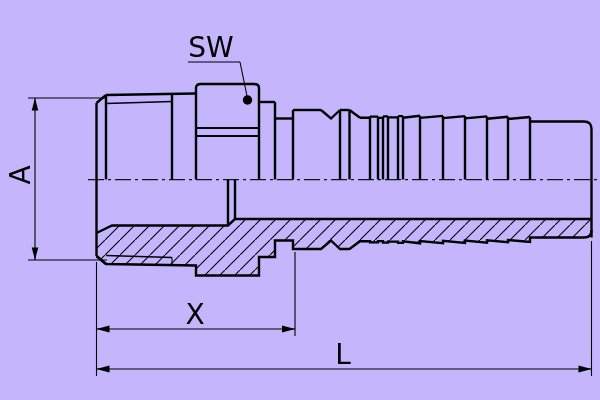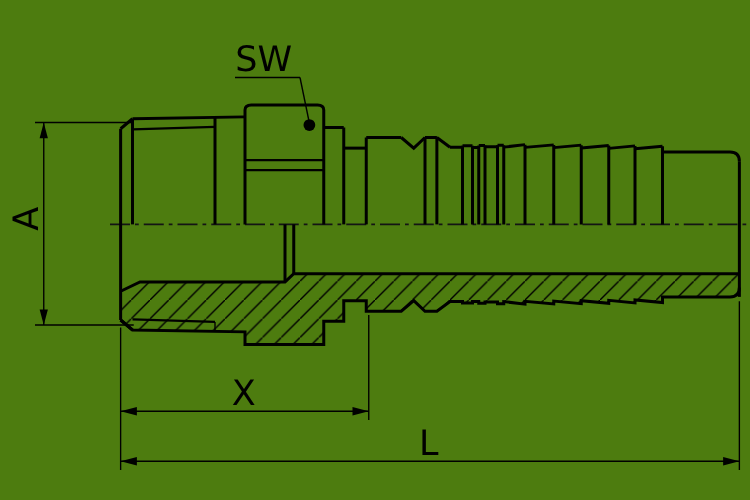--- a/index.html
+++ b/index.html
@@ -1,16 +1,16 @@
 <!DOCTYPE html>
 <html><head>
 <meta charset="utf-8">
 <style>
   html,body{margin:0;padding:0;background:#ffffff;}
-  .sheet{width:600px;height:400px;background:#4d7c0f;position:relative;overflow:hidden;}
+  .sheet{width:600px;height:400px;background:#c4b5fd;position:relative;overflow:hidden;}
   svg{display:block;}
   text{font-family:"DejaVu Sans","Liberation Sans",sans-serif;fill:#000;}
   .dim-label{font-size:28px;}
   .outline{stroke:#000;stroke-width:2.4;fill:none;stroke-linecap:butt;stroke-linejoin:miter;}
   .med{stroke:#000;stroke-width:1.8;fill:none;}
   .thinl{stroke:#000;stroke-width:1.1;fill:none;}
   .rootl{stroke:#000;stroke-width:1.7;fill:none;}
   .centerl{stroke:#141414;stroke-width:1.25;fill:none;stroke-dasharray:16 4 3 4;}
   .arrow{fill:#000;stroke:none;}
 </style>

